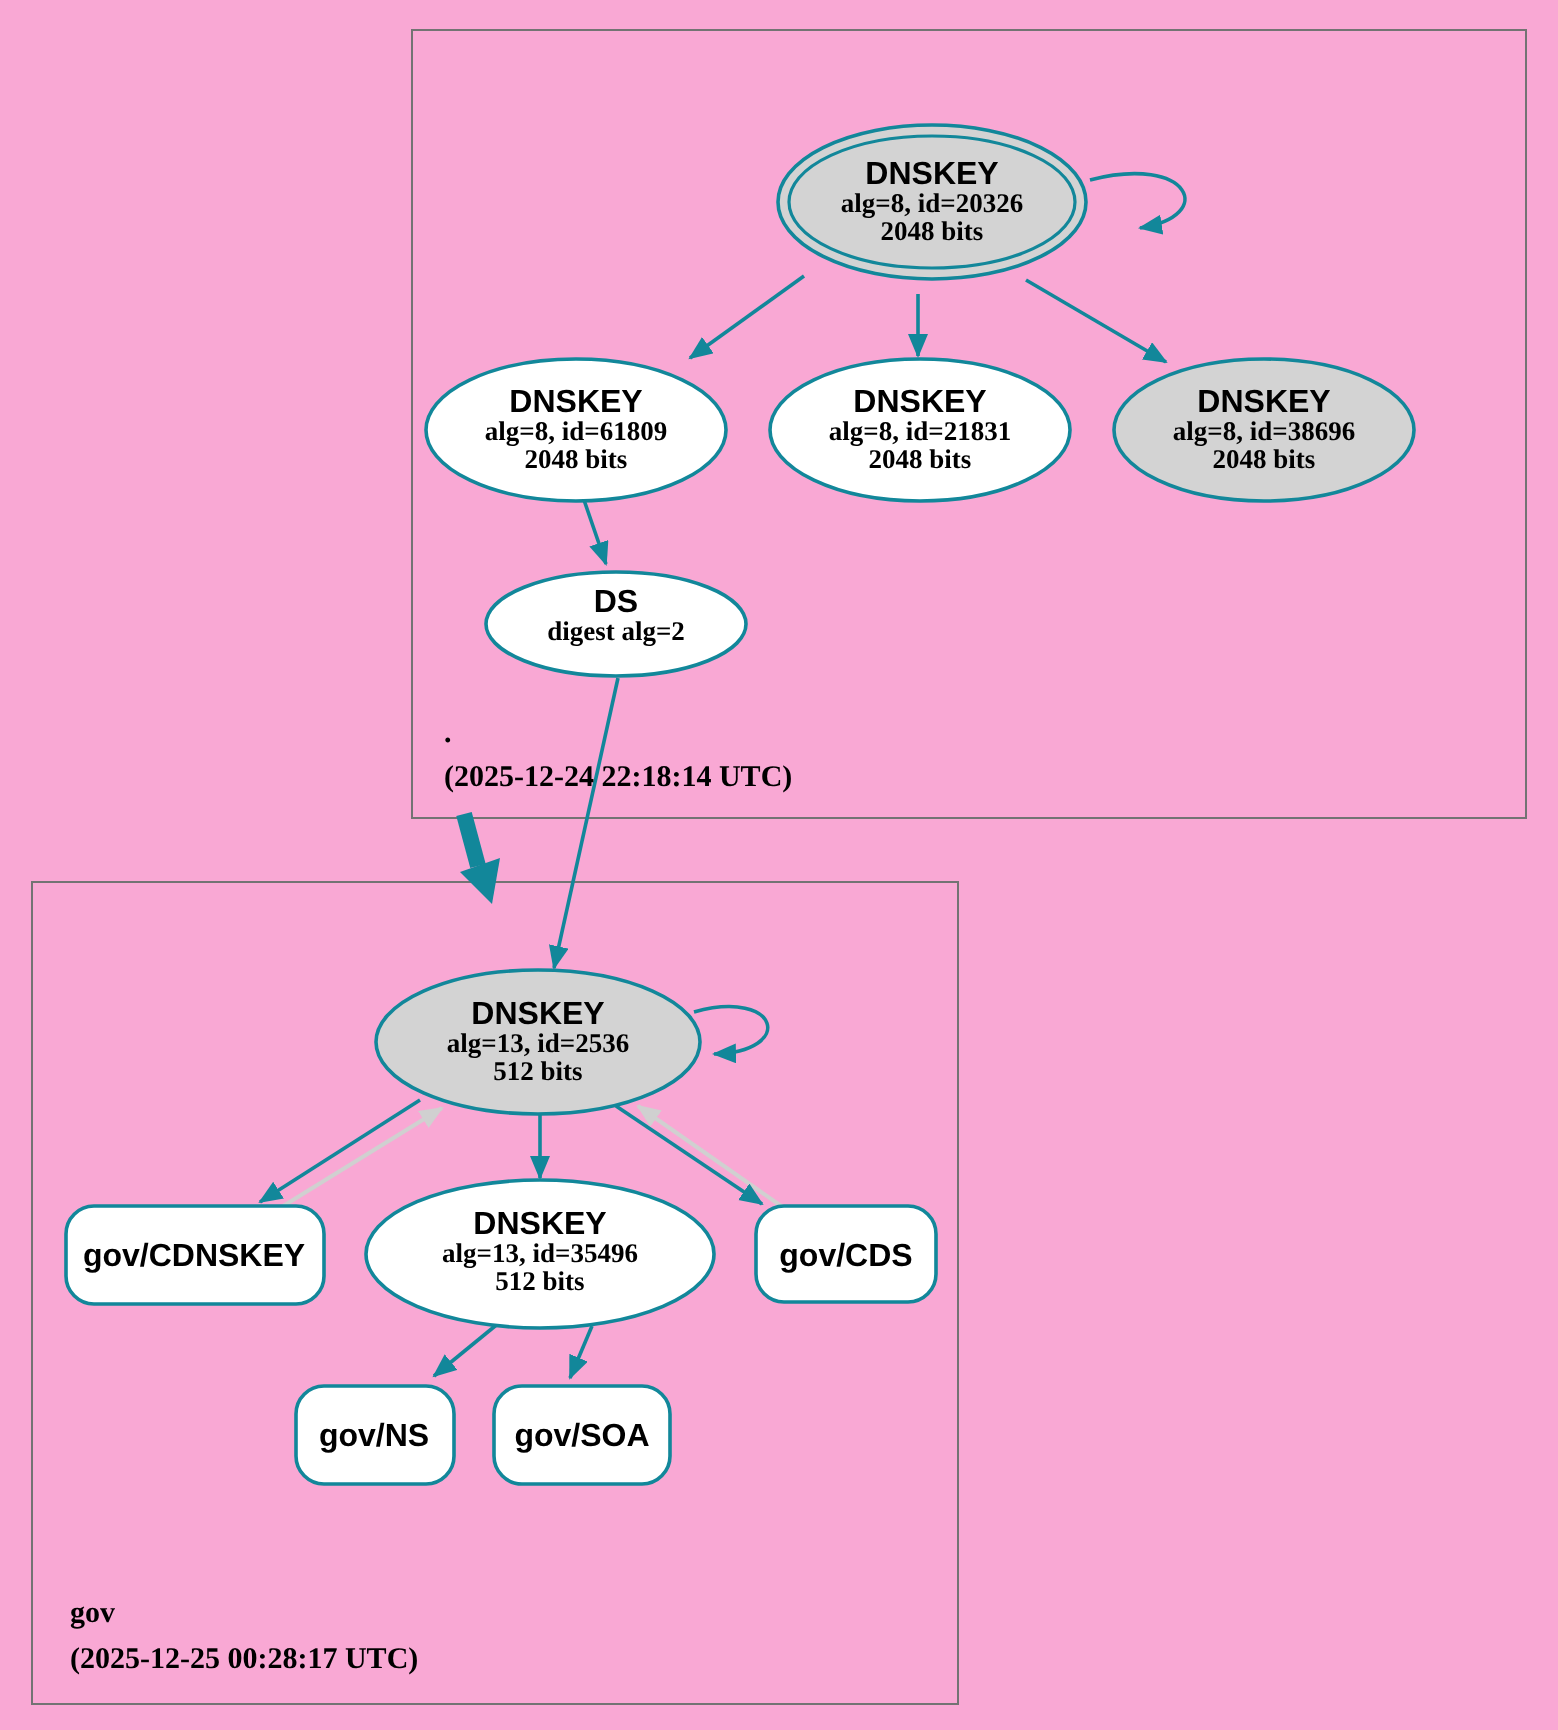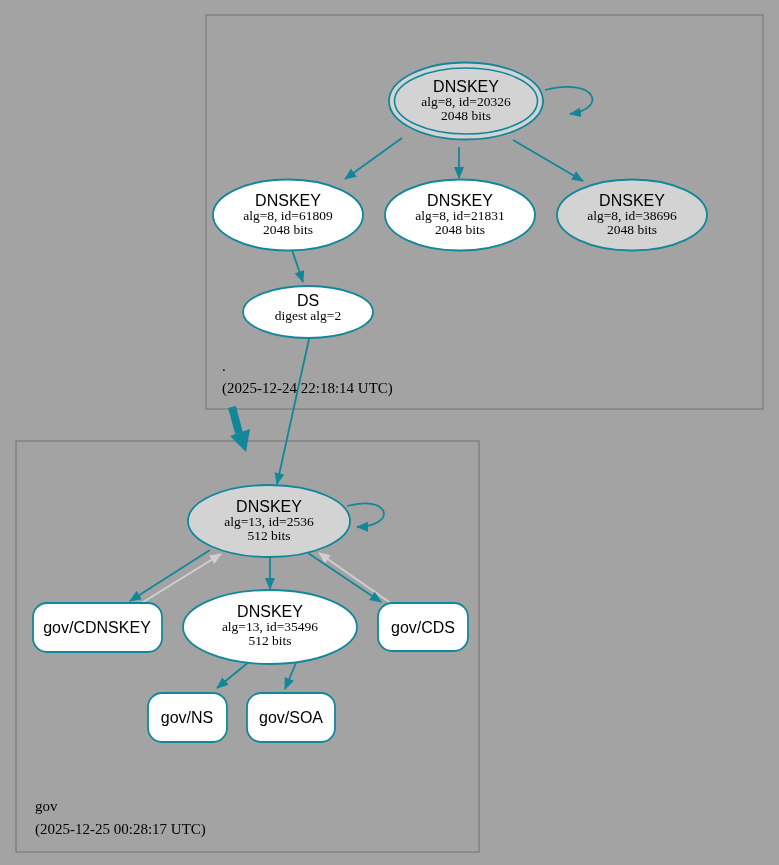--- a/index.html
+++ b/index.html
@@ -1,20 +1,21 @@
 <!DOCTYPE html>
 <html><head>
 <meta charset="utf-8">
 <style>
   html,body{margin:0;padding:0;background:#ffffff;}
   .canvas{
     position:relative;
     width:779px;height:865px;
-    background:#a3a3a3;
+    background:#f9a8d4;
     font-family:"Liberation Serif", serif;
+    font-weight:bold;
   }
   svg{display:block;}
   text{fill:#000000;}
   .node-title{font-family:"Liberation Sans", sans-serif;font-size:16px;}
   .node-attr{font-family:"Liberation Serif", serif;font-size:13.5px;}
   .rr-label{font-family:"Liberation Sans", sans-serif;font-size:16px;}
   .zone-label{font-family:"Liberation Serif", serif;font-size:15px;}
   .edge{fill:none;stroke:#12879a;stroke-width:1.8;}
   .edge-thin{fill:none;stroke:#12879a;stroke-width:1.6;}
   .edge-gray{fill:none;stroke:#d0d0d0;stroke-width:2;}

